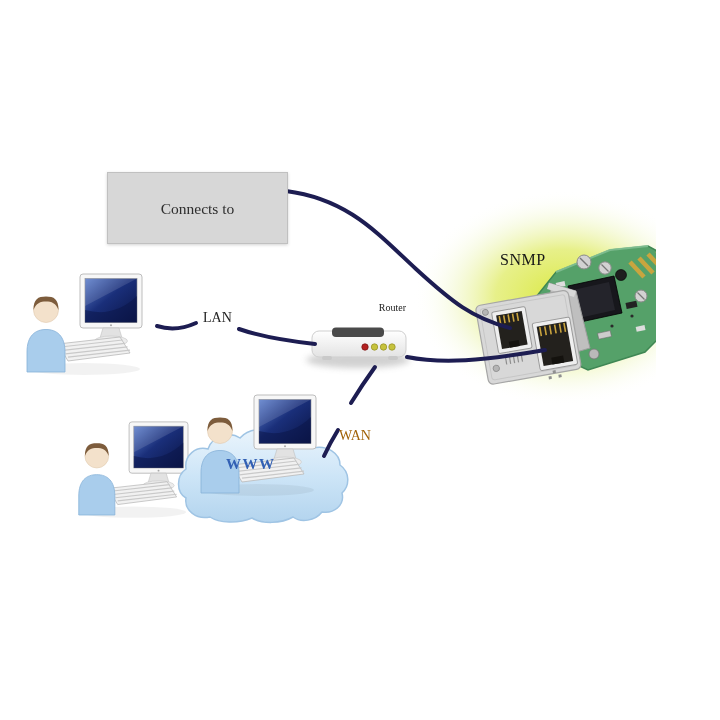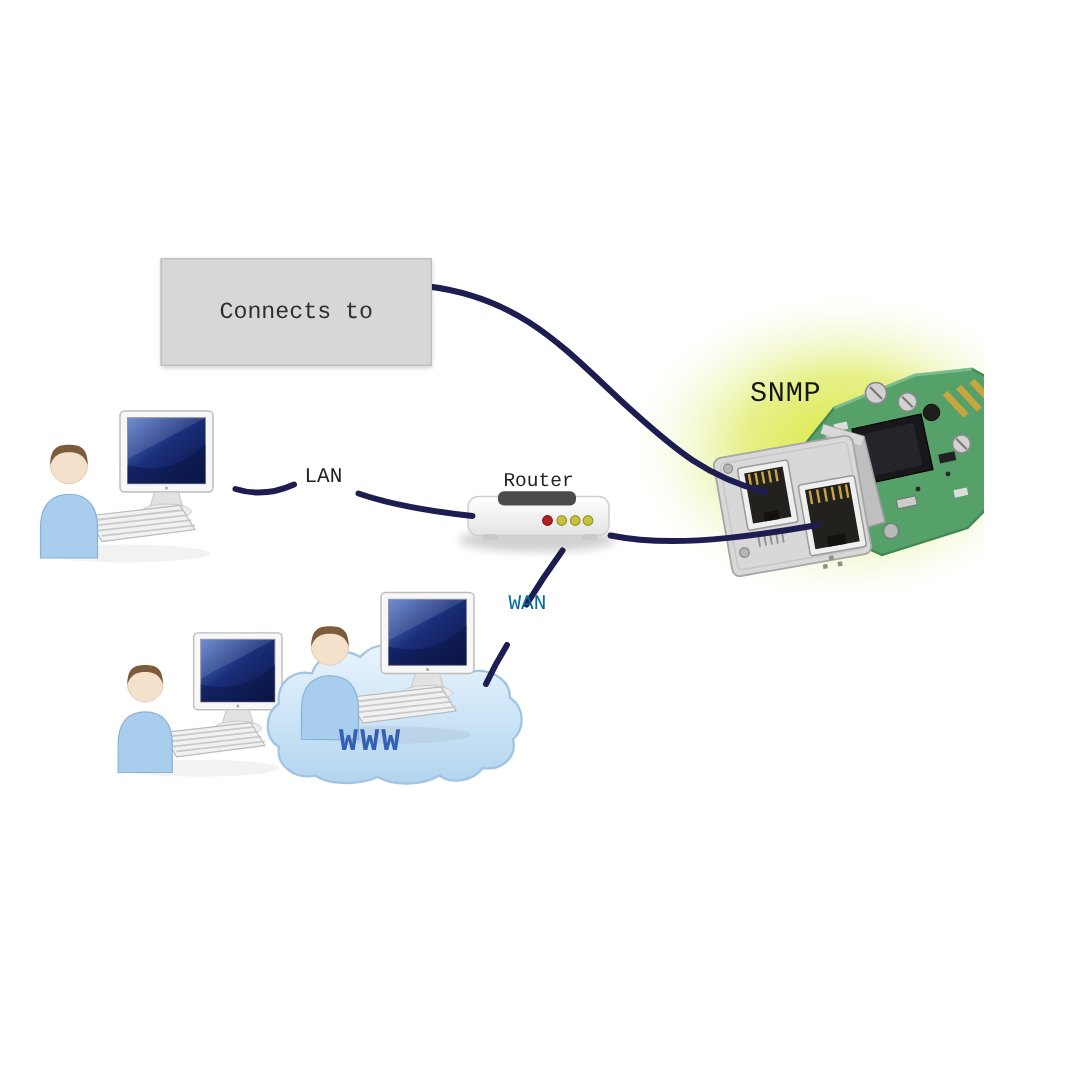--- a/index.html
+++ b/index.html
@@ -1,34 +1,34 @@
 <!DOCTYPE html>
 <html style="--connection_line: #1d1d52; --glow: #d8e735; --pcb_green: #55a169; --gold_fingers: #c9a53f; --faceplate_gray: #d8d8d8; --port_dark: #23211d; --cloud_fill: #cde5f7; --www_text: #3260b4; --shirt_blue: #a9cdec; --screen_blue: #1a2f7a; --led_red: #b42020; --led_yellow: #c6c23c; --box_bg: #d7d7d7;"><head>
 <meta charset="utf-8">
 <style>
   html,body{margin:0;padding:0;background:#ffffff;}
   .canvas{
     position:relative;width:656px;height:720px;background:#ffffff;overflow:hidden;
-    font-family:Liberation Mono, monospace;
+    font-family:Liberation Serif, serif;
   }
   .layer{position:absolute;left:0;top:0;}
   .lbl{position:absolute;color:#1d1d1d;white-space:nowrap;}
   .connects-box{
     position:absolute;left:107px;top:172px;width:179px;height:70px;
     background:var(--box_bg,#d7d7d7);border:1px solid #c0c0c0;
     box-shadow:0 1px 3px rgba(0,0,0,0.18);
     display:flex;flex-direction:column;justify-content:center;align-items:center;
     font-size:15.5px;line-height:21px;color:#2e2e2e;
   }
-  .snmp-label{left:500px;top:251px;font-size:19px;color:#161616;letter-spacing:0.5px;}
-  .router-label{left:312px;top:302px;width:94px;text-align:center;font-size:13px;color:#222;margin-top:11px;}
+  .snmp-label{left:500px;top:251px;font-size:16px;color:#161616;letter-spacing:0.5px;}
+  .router-label{left:312px;top:302px;width:94px;text-align:right;font-size:10px;color:#222;}
   .lan-label{left:203px;top:310px;font-size:14px;color:#222;text-align:right;}
-  .wan-label{left:339px;top:395px;font-size:14px;color:#0369a1;}
+  .wan-label{left:339px;top:428px;font-size:14px;color:#a16207;}
   .www-label{
-    left:226px;top:484px;font-size:21px;font-weight:bold;
+    left:226px;top:456px;font-size:15px;font-weight:bold;
     color:var(--www_text,#3a6cc4);letter-spacing:1.5px;
   }
 </style>
 </head>
 <body>
 
 <div class="canvas">
 
 <svg class="layer" width="720" height="720" viewBox="0 0 720 720">
   <defs>

